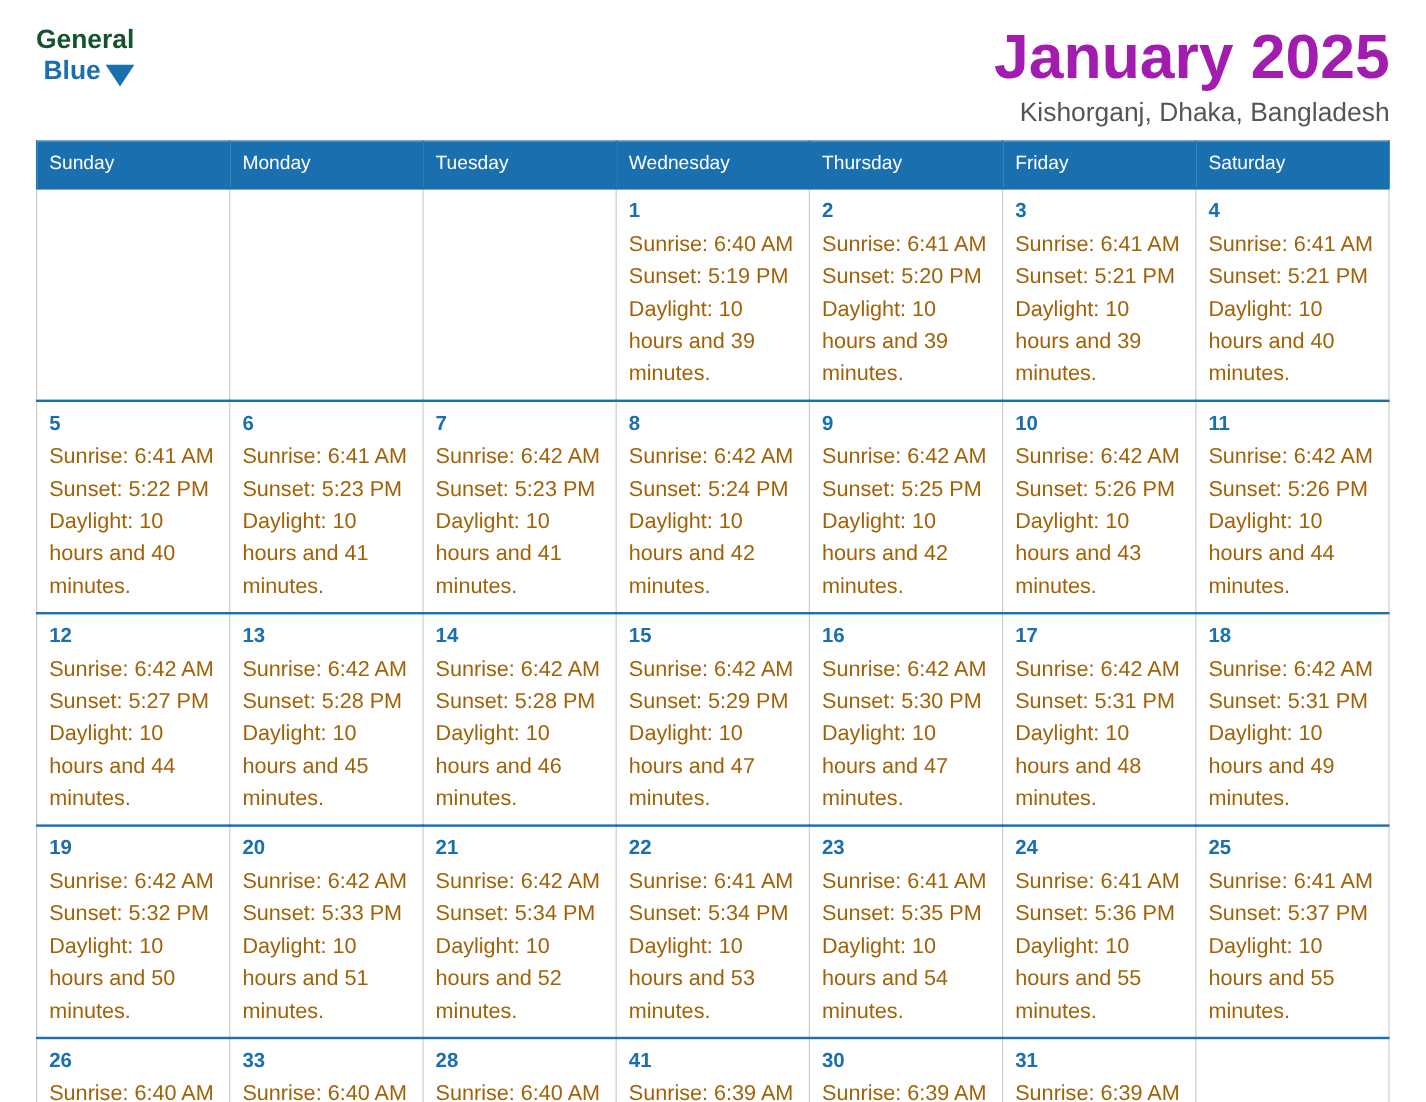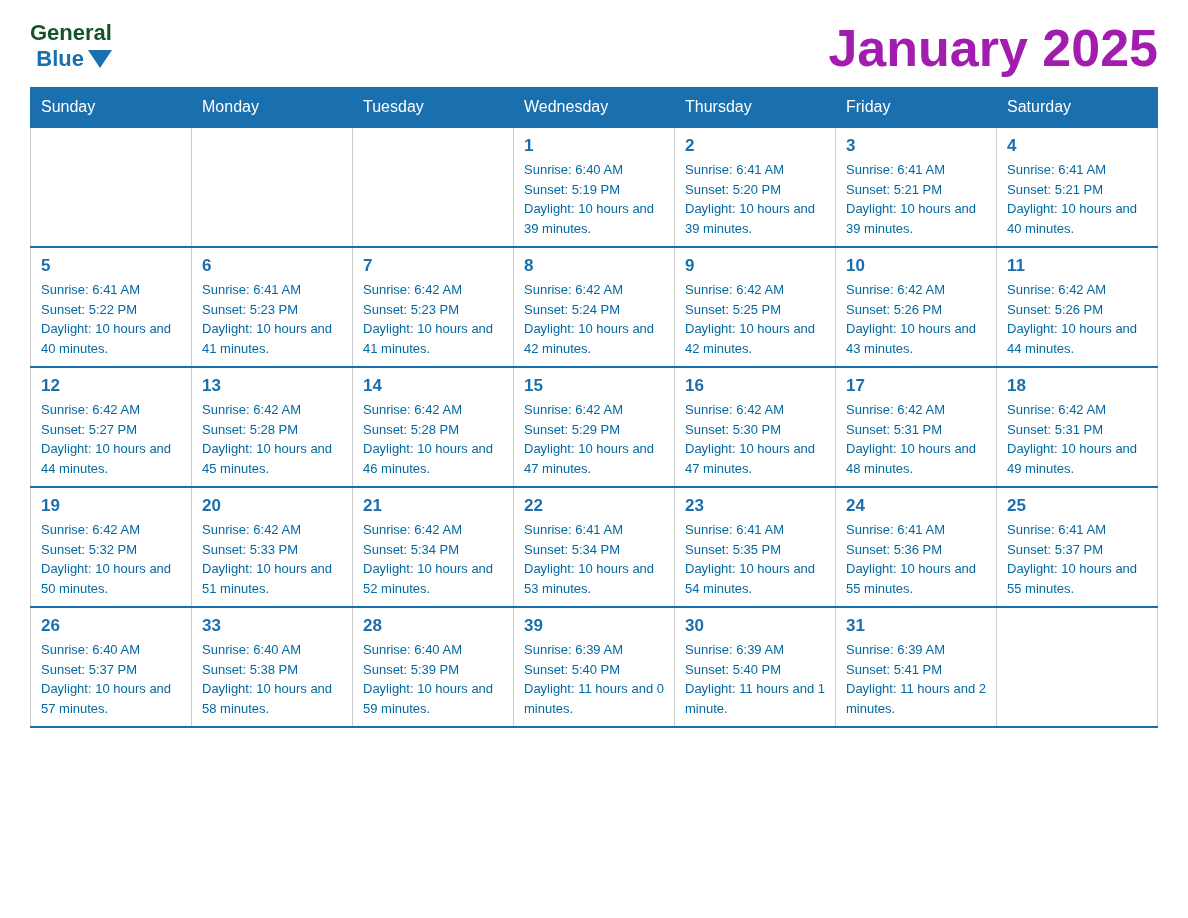--- a/index.html
+++ b/index.html
@@ -77,46 +77,47 @@
       height: 110px;
     }
     .day-number {
       font-size: 17px;
       font-weight: bold;
       color: #1a6faf;
       display: block;
       margin-bottom: 4px;
     }
     .day-info {
-      font-size: 13px;
-      color: #0369a1;
+      font-size: 18px;
+      color: #a16207;
       line-height: 1.5;
     }
     .empty-cell {
       background: #fff;
     }
     tr {
       border-bottom: 2px solid #1a6faf;
     }
   </style>
 </head>
 <body>
 
 <div class="header">
   <div class="logo">
     <div style="display:flex; flex-direction:column; align-items:flex-end;">
       <span class="logo-text-general">General</span>
-      <div style="display:flex; align-items:flex-start; gap:4px;">
+      <div style="display:flex; align-items:flex-end; gap:4px;">
         <span class="logo-text-blue">Blue</span>
         <div class="logo-triangle"></div>
       </div>
     </div>
   </div>
   <div class="title-section">
     <div class="month-title">January 2025</div>
+    <div class="location-title">Kishorganj, Dhaka, Bangladesh</div>
   </div>
 </div>
 
 <table class="calendar-table">
   <thead>
     <tr>
     <th>Sunday</th>
         <th>Monday</th>
         <th>Tuesday</th>
         <th>Wednesday</th>
@@ -328,21 +329,21 @@
 and 58 minutes.</div>
         </td>
         <td>
           <span class="day-number">28</span>
           <div class="day-info">Sunrise: 6:40 AM
 Sunset: 5:39 PM
 Daylight: 10 hours
 and 59 minutes.</div>
         </td>
         <td>
-          <span class="day-number">39</span>
+          <span class="day-number">41</span>
           <div class="day-info">Sunrise: 6:39 AM
 Sunset: 5:40 PM
 Daylight: 11 hours
 and 0 minutes.</div>
         </td>
         <td>
           <span class="day-number">30</span>
           <div class="day-info">Sunrise: 6:39 AM
 Sunset: 5:40 PM
 Daylight: 11 hours

